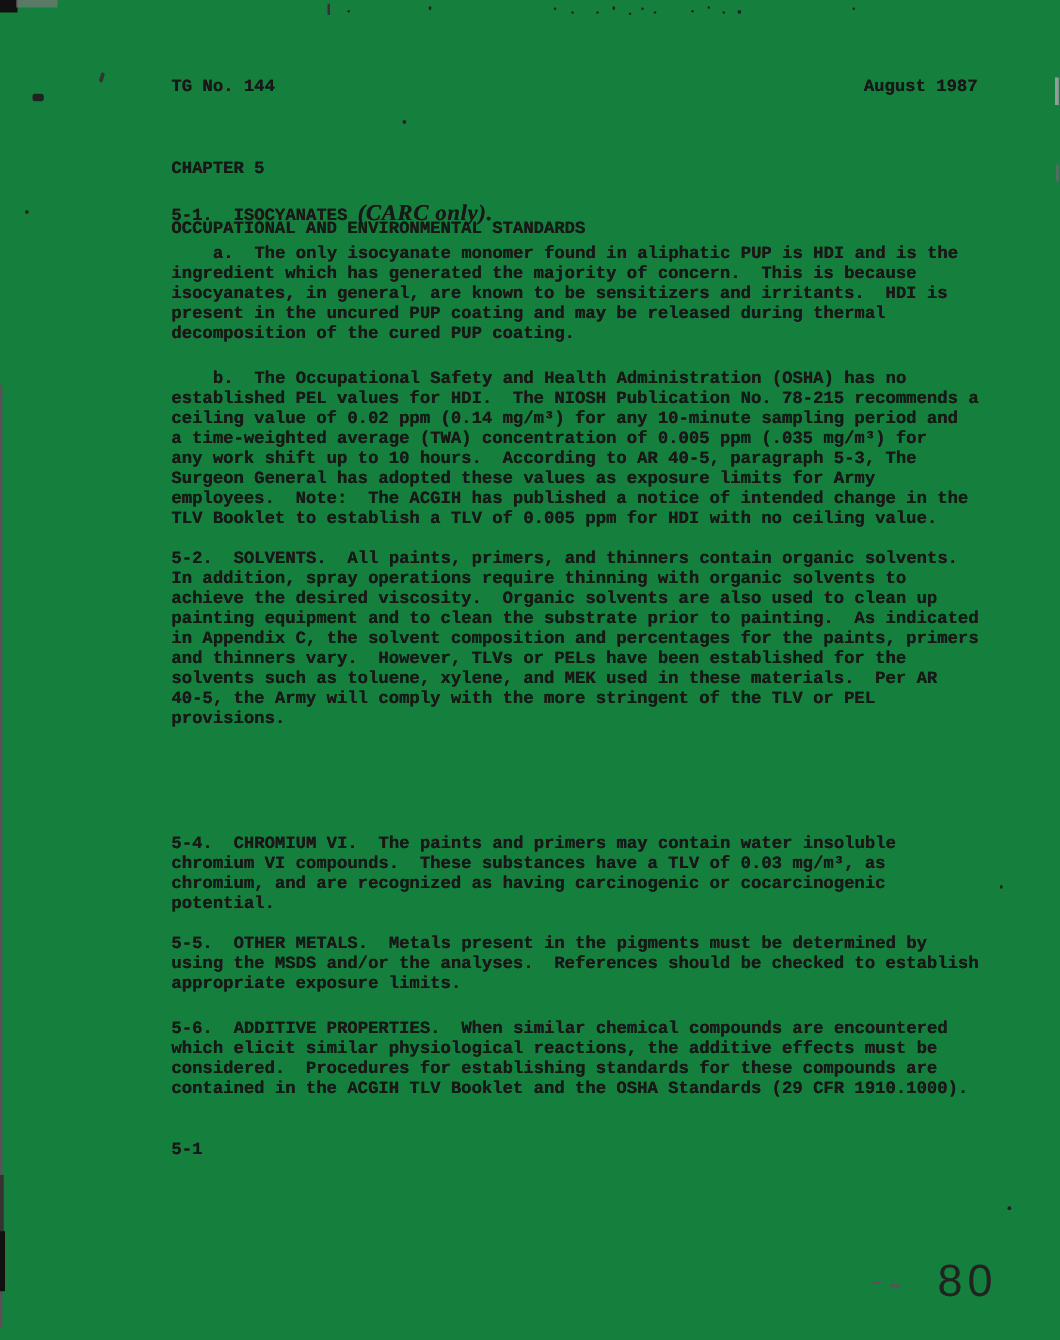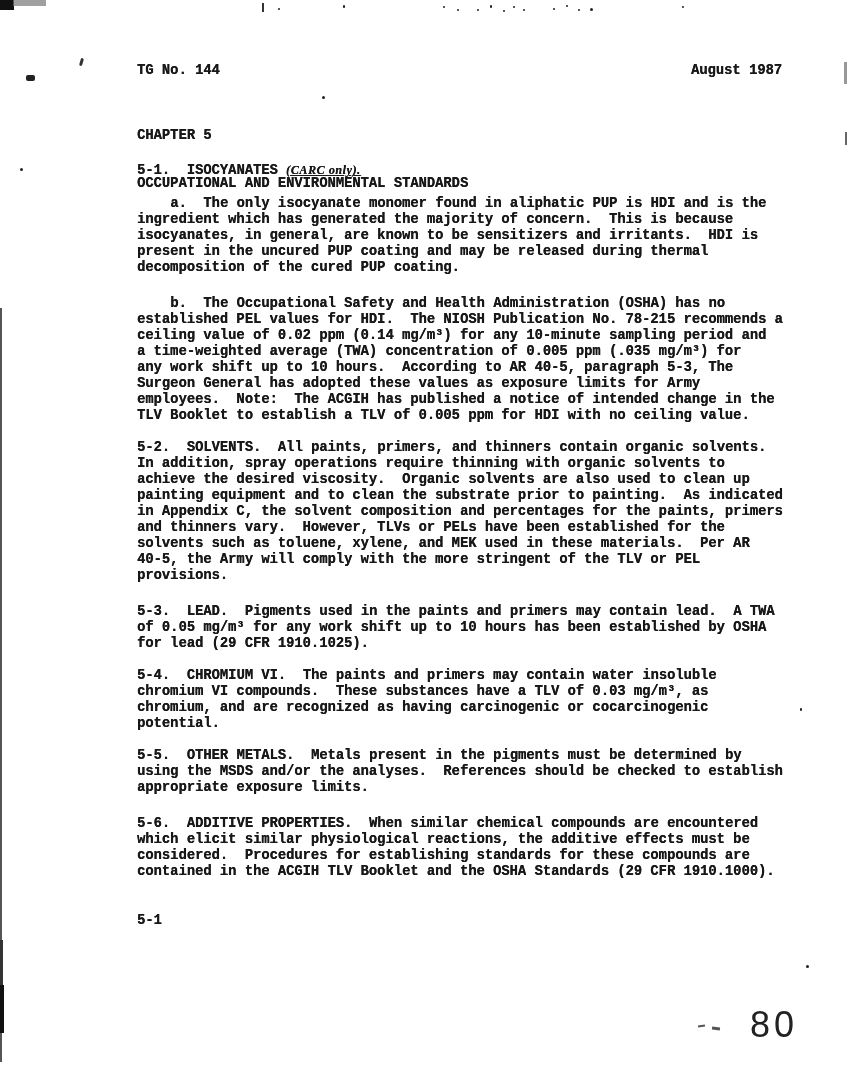--- a/index.html
+++ b/index.html
@@ -1,27 +1,27 @@
 <!DOCTYPE html>
 <html><head>
 <meta charset="utf-8">
 <style>
   html,body{margin:0;padding:0;background:#e8e8e8;}
   .page{
     position:relative;width:848px;height:1072px;margin:0 auto;
-    background:#ffffff;overflow:hidden;
+    background:#15803d;overflow:hidden;
     font-family:"Liberation Mono",monospace;font-weight:700;color:#181818;
   }
   .abs{position:absolute;}
   .t{font-size:13.8px;line-height:16px;white-space:pre;margin:0;text-shadow:0.25px 0 0 currentColor;}
   .center{width:652px;text-align:left;}
   .g1{display:inline-block;width:8.3px;}
   .g2{display:inline-block;width:16.6px;}
   .para{text-indent:33.2px;}
-  .qual{font-family:"Liberation Serif",serif;font-style:italic;font-size:12px;letter-spacing:0.6px;text-decoration:underline;}
+  .qual{font-family:"Liberation Serif",serif;font-style:italic;font-size:18px;letter-spacing:0.6px;}
   .stamp{font-family:"Liberation Sans",sans-serif;font-weight:400;font-size:36px;line-height:34px;letter-spacing:4px;color:#222;text-shadow:none;}
   .art{position:absolute;background:#222;}
   .round{border-radius:2px;}
 </style>
 </head>
 <body>
 
 <div class="page">
 
   <div class="abs t" style="left:137px;top:63px;">TG No. 144</div>
@@ -52,23 +52,20 @@
   <p class="abs t" style="left:137px;top:440px;"><span>5-2.</span><span class="g2"></span><span>SOLVENTS.</span><span class="g2"></span><span>All paints, primers, and thinners contain organic solvents.
 In addition, spray operations require thinning with organic solvents to
 achieve the desired viscosity.  Organic solvents are also used to clean up
 painting equipment and to clean the substrate prior to painting.  As indicated
 in Appendix C, the solvent composition and percentages for the paints, primers
 and thinners vary.  However, TLVs or PELs have been established for the
 solvents such as toluene, xylene, and MEK used in these materials.  Per AR
 40-5, the Army will comply with the more stringent of the TLV or PEL
 provisions.</span></p>
 
-  <p class="abs t" style="left:137px;top:604px;"><span>5-3.</span><span class="g2"></span><span>LEAD.</span><span class="g2"></span><span>Pigments used in the paints and primers may contain lead.  A TWA
-of 0.05 mg/m³ for any work shift up to 10 hours has been established by OSHA
-for lead (29 CFR 1910.1025).</span></p>
 
   <p class="abs t" style="left:137px;top:668px;"><span>5-4.</span><span class="g2"></span><span>CHROMIUM VI.</span><span class="g2"></span><span>The paints and primers may contain water insoluble
 chromium VI compounds.  These substances have a TLV of 0.03 mg/m³, as
 chromium, and are recognized as having carcinogenic or cocarcinogenic
 potential.</span></p>
 
   <p class="abs t" style="left:137px;top:748px;"><span>5-5.</span><span class="g2"></span><span>OTHER METALS.</span><span class="g2"></span><span>Metals present in the pigments must be determined by
 using the MSDS and/or the analyses.  References should be checked to establish
 appropriate exposure limits.</span></p>
 

